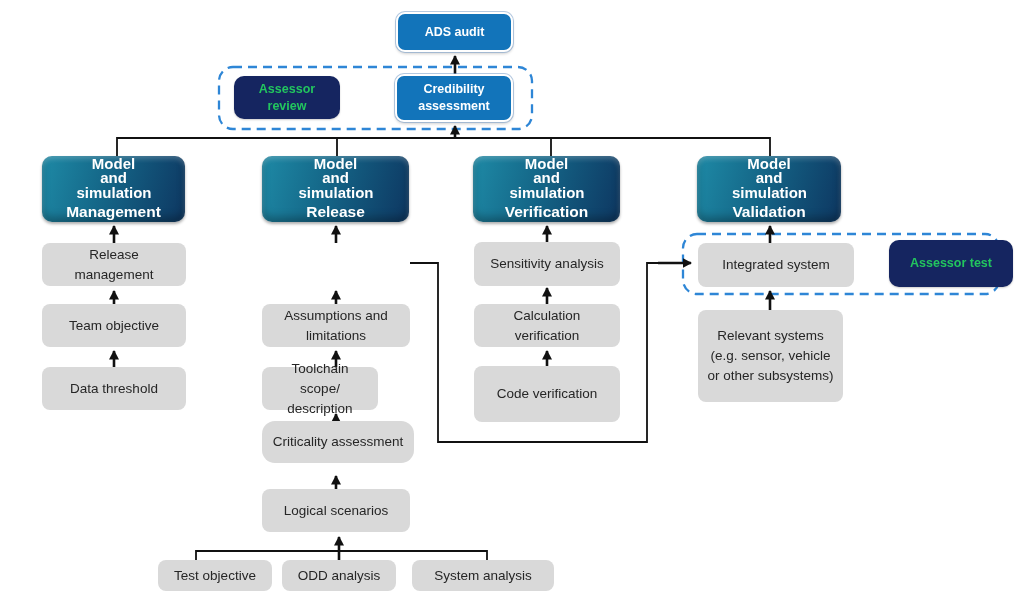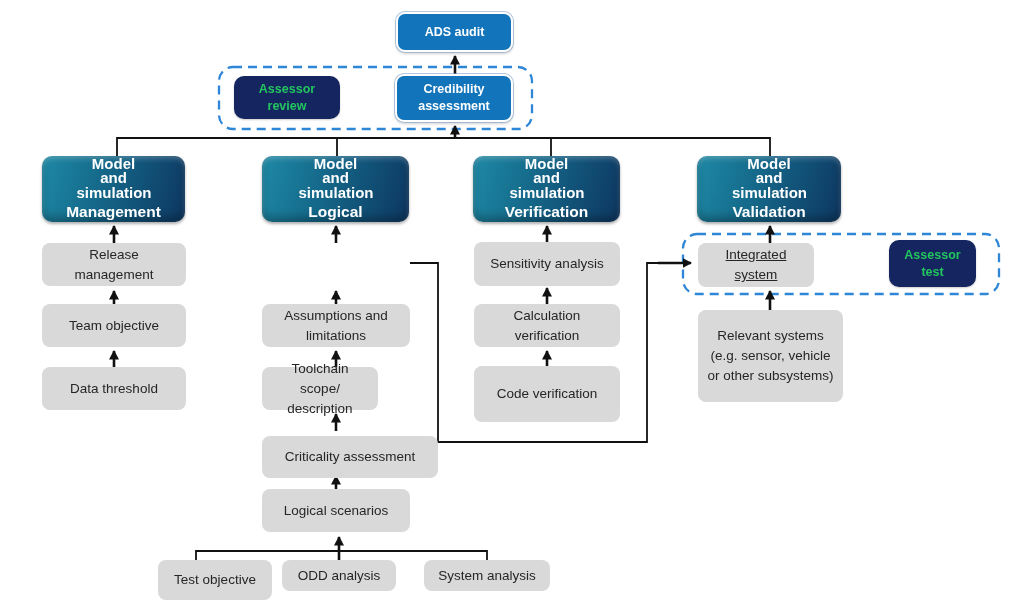--- a/index.html
+++ b/index.html
@@ -92,21 +92,21 @@
   <div class="node blue" style="left:395px;top:74px;width:118px;height:48px;">
     <span>Credibility assessment</span>
   </div>
 
   <div class="node hdr" style="left:42px;top:156px;width:143px;height:66px;">
     <span class="hdr-top">Model and simulation</span>
     <span class="hdr-label">Management</span>
   </div>
   <div class="node hdr" style="left:262px;top:156px;width:147px;height:66px;">
     <span class="hdr-top">Model and simulation</span>
-    <span class="hdr-label">Logical</span>
+    <span class="hdr-label">Release</span>
   </div>
   <div class="node hdr" style="left:473px;top:156px;width:147px;height:66px;">
     <span class="hdr-top">Model and simulation</span>
     <span class="hdr-label">Verification</span>
   </div>
   <div class="node hdr" style="left:697px;top:156px;width:144px;height:66px;">
     <span class="hdr-top">Model and simulation</span>
     <span class="hdr-label">Validation</span>
   </div>
 
@@ -119,50 +119,50 @@
   <div class="node gray" style="left:42px;top:367px;width:144px;height:43px;">
     <span class="wrap-narrow">Data threshold</span>
   </div>
 
   <div class="node gray" style="left:262px;top:304px;width:148px;height:43px;">
     <span>Assumptions and limitations</span>
   </div>
   <div class="node gray" style="left:262px;top:367px;width:116px;height:43px;">
     <span>Toolchain scope/ description</span>
   </div>
-  <div class="node gray" style="left:262px;top:436px;width:176px;height:42px;">
+  <div class="node gray" style="left:262px;top:421px;width:152px;height:42px;border-radius:13px;">
     <span>Criticality assessment</span>
   </div>
   <div class="node gray" style="left:262px;top:489px;width:148px;height:43px;">
     <span class="wrap-narrow">Logical scenarios</span>
   </div>
 
-  <div class="node gray" style="left:158px;top:560px;width:114px;height:40px;">
+  <div class="node gray" style="left:158px;top:560px;width:114px;height:31px;">
     <span>Test objective</span>
   </div>
   <div class="node gray" style="left:282px;top:560px;width:114px;height:31px;">
     <span>ODD analysis</span>
   </div>
-  <div class="node gray" style="left:424px;top:560px;width:126px;height:31px;">
+  <div class="node gray" style="left:412px;top:560px;width:142px;height:31px;">
     <span>System analysis</span>
   </div>
 
   <div class="node gray" style="left:474px;top:242px;width:146px;height:44px;">
     <span class="wrap-narrow">Sensitivity analysis</span>
   </div>
   <div class="node gray" style="left:474px;top:304px;width:146px;height:43px;">
     <span class="wrap-narrow">Calculation verification</span>
   </div>
   <div class="node gray" style="left:474px;top:366px;width:146px;height:56px;">
     <span>Code verification</span>
   </div>
 
-  <div class="node gray" style="left:698px;top:243px;width:116px;height:44px;text-decoration:underline;">
+  <div class="node gray" style="left:698px;top:243px;width:156px;height:44px;">
     <span>Integrated system</span>
   </div>
-  <div class="node navy" style="left:889px;top:240px;width:87px;height:47px;">
+  <div class="node navy" style="left:889px;top:240px;width:124px;height:47px;">
     <span>Assessor test</span>
   </div>
   <div class="node gray" style="left:698px;top:310px;width:145px;height:92px;">
     <span>Relevant systems (e.g. sensor, vehicle or other subsystems)</span>
   </div>
 
 </div>
 
 </body></html>

